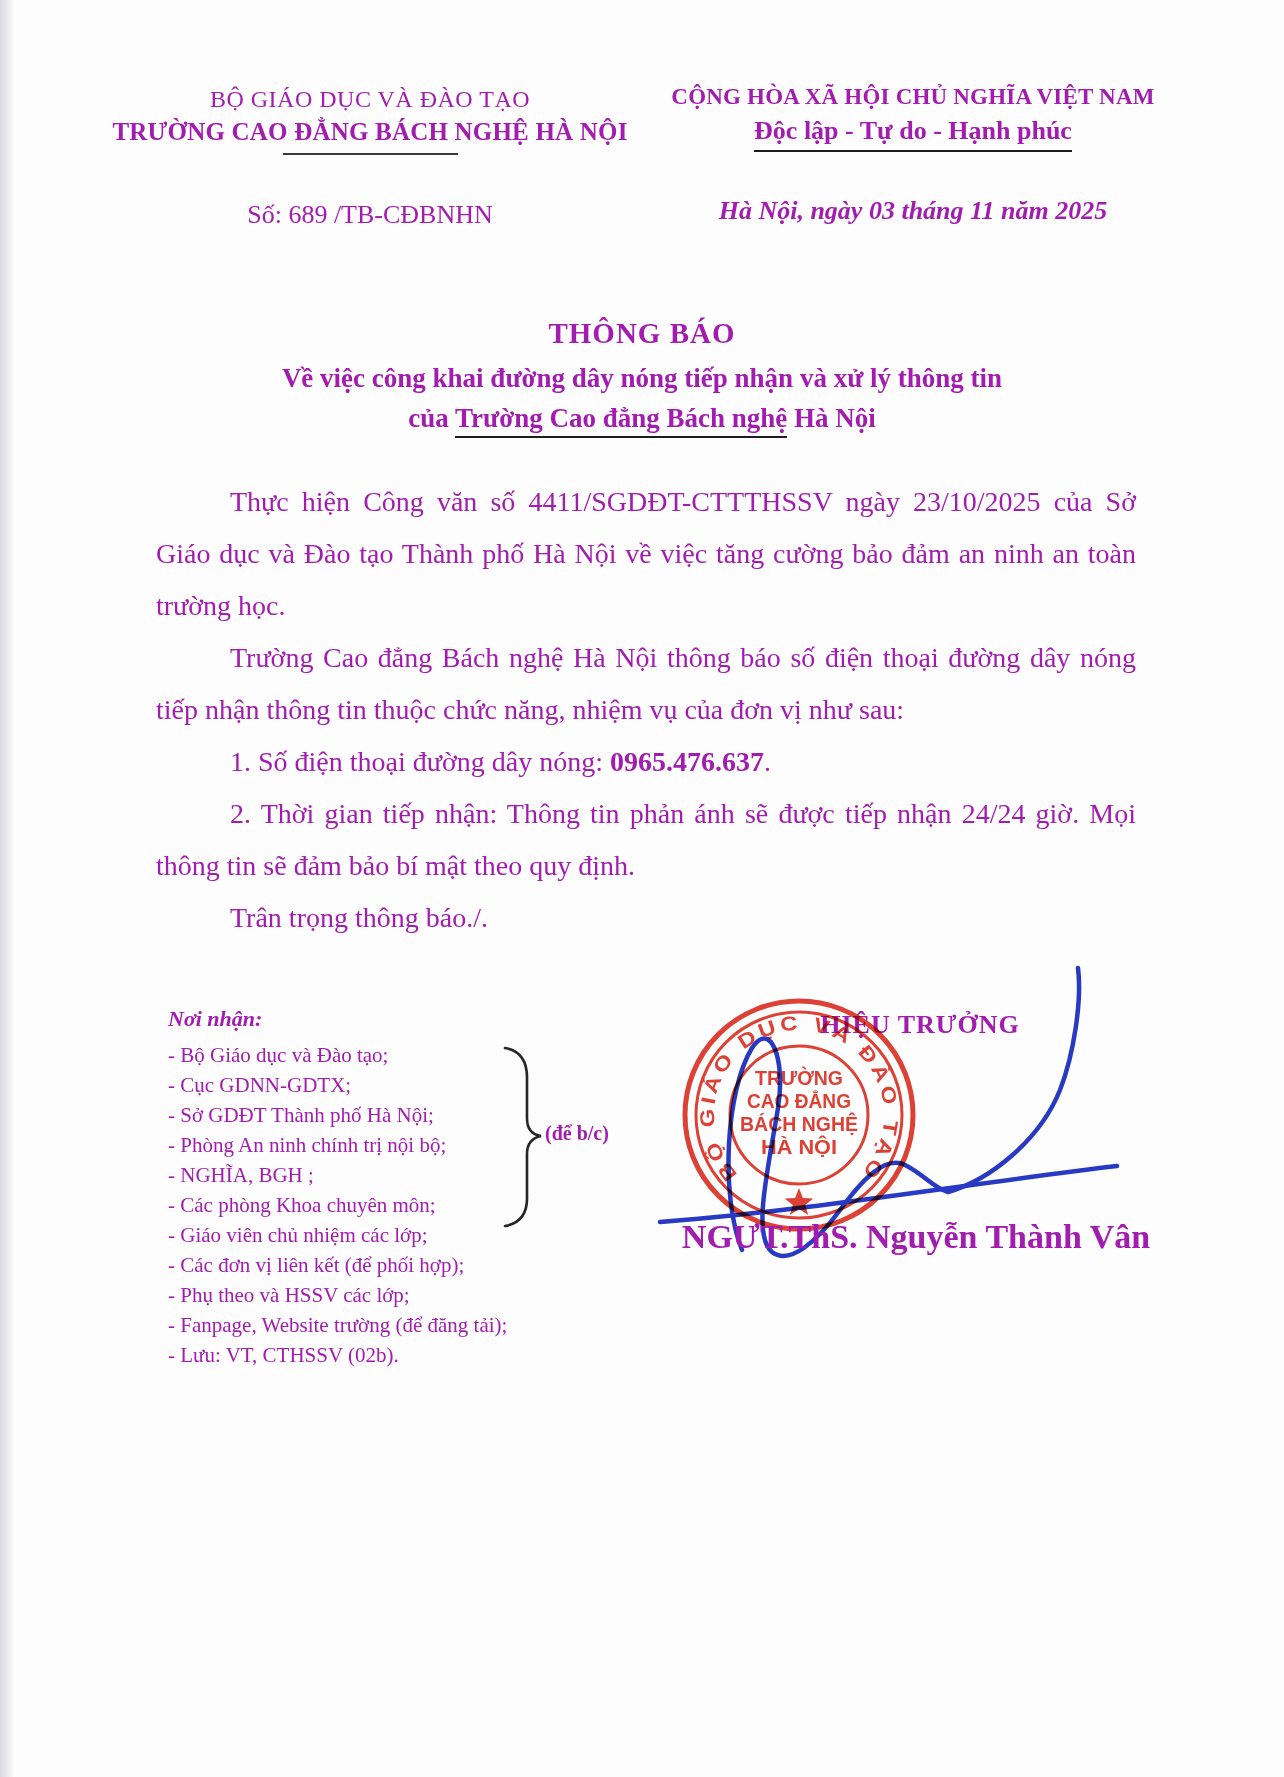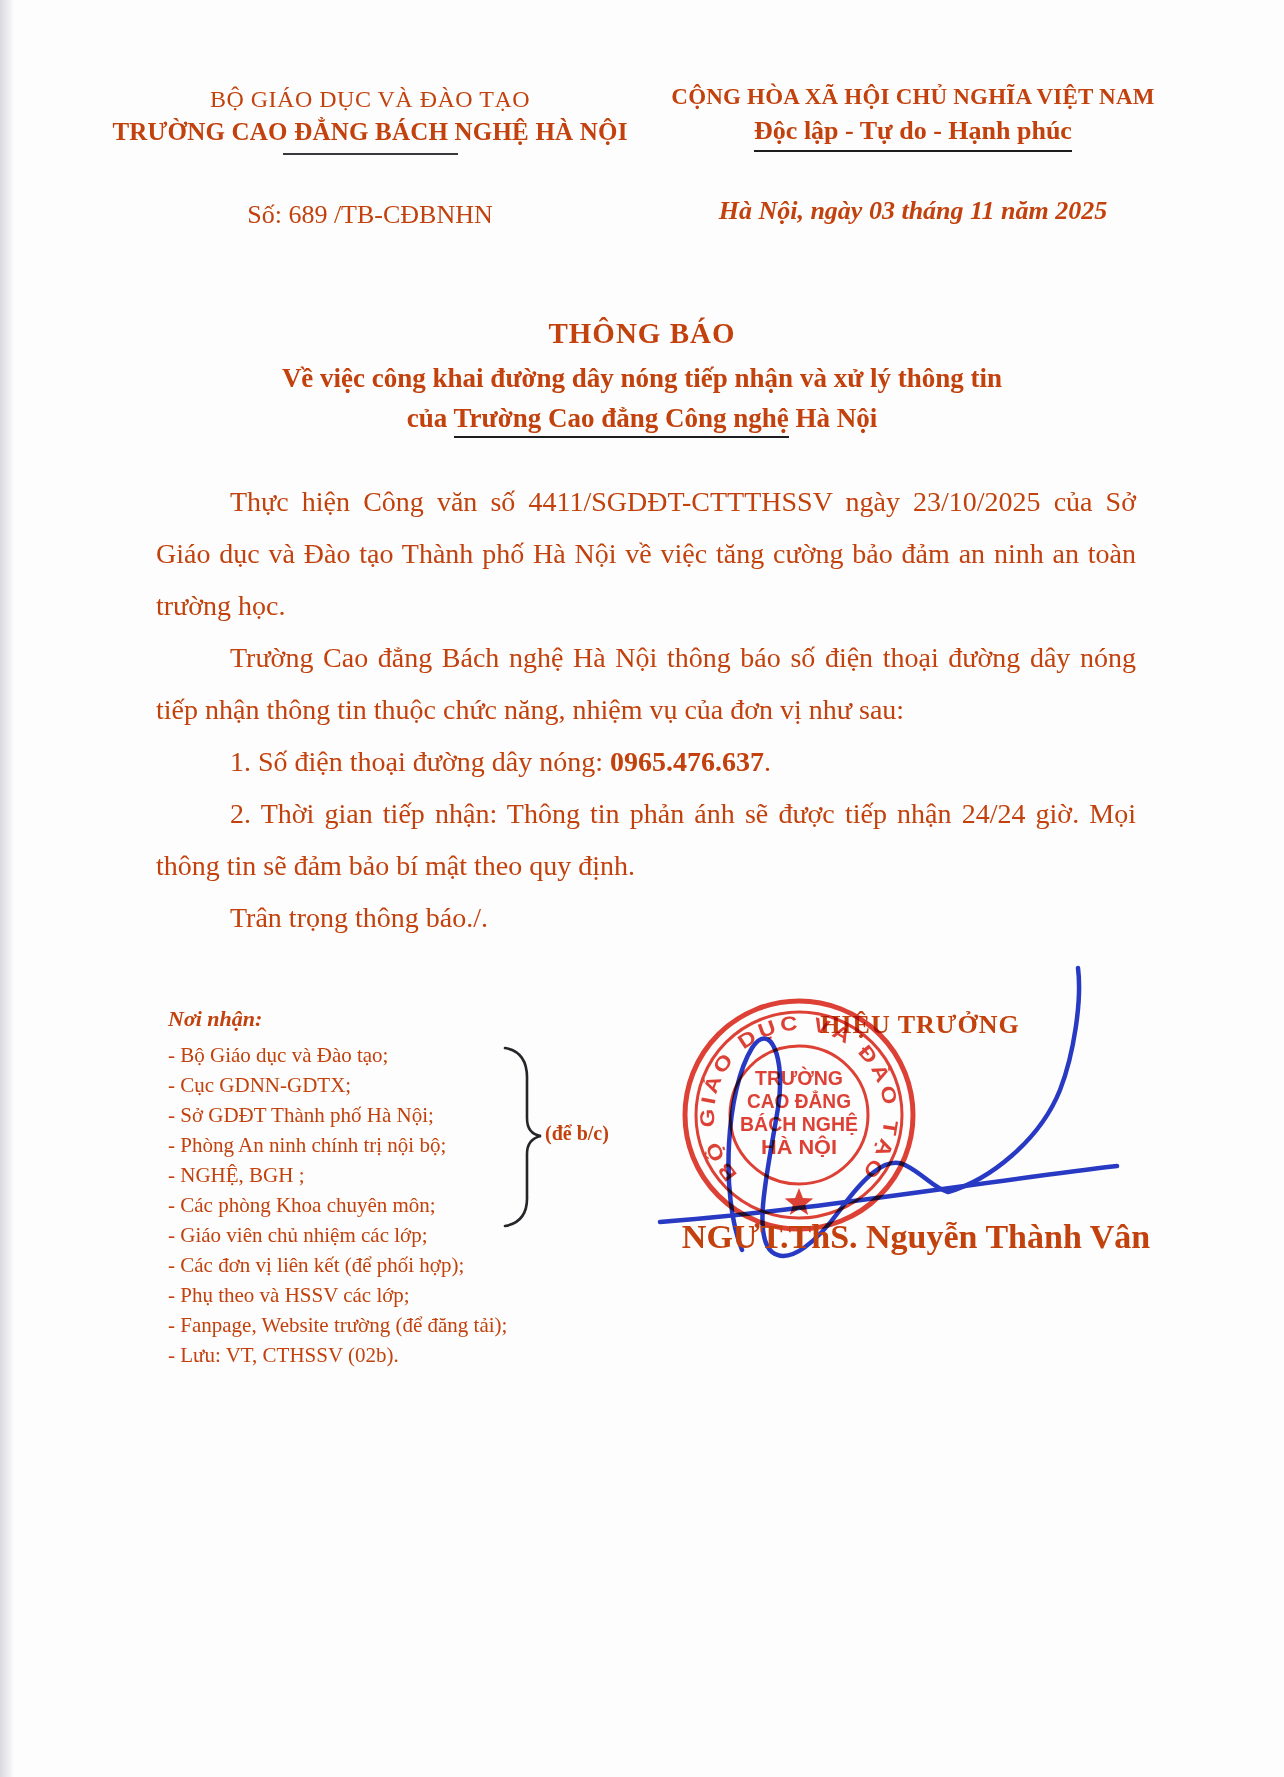--- a/index.html
+++ b/index.html
@@ -1,21 +1,21 @@
 <!DOCTYPE html>
 <html><head>
 <meta charset="utf-8">
 <style>
   html,body{margin:0;padding:0;background:#e9e9ed;}
   .page{
     position:relative;
     width:1284px;height:1777px;
     background:#fdfdfd;
     font-family:"Liberation Serif","DejaVu Serif",serif;
-    color:#c2410c;
+    color:#a21caf;
     overflow:hidden;
     margin:0 auto;
   }
   .scan-edge{
     position:absolute;left:0;top:0;width:14px;height:100%;
     background:linear-gradient(to right,#d9d9e0,#f1f1f5 70%,#fdfdfd);
   }
   .abs{position:absolute;}
   .center{text-align:center;}
 
@@ -72,38 +72,38 @@
     <div class="l1">CỘNG HÒA XÃ HỘI CHỦ NGHĨA VIỆT NAM</div>
     <div class="l2"><span>Độc lập - Tự do - Hạnh phúc</span></div>
   </div>
 
   <div class="abs doc-number center">Số: 689 /TB-CĐBNHN</div>
   <div class="abs date-line center">Hà Nội, ngày 03  tháng 11 năm 2025</div>
 
   <div class="abs title center">
     <div class="h">THÔNG BÁO</div>
     <div class="s1">Về việc công khai đường dây nóng tiếp nhận và xử lý thông tin</div>
-    <div class="s2"><span>của </span><span class="u">Trường Cao đẳng Công nghệ</span><span> Hà Nội</span></div>
+    <div class="s2"><span>của </span><span class="u">Trường Cao đẳng Bách nghệ</span><span> Hà Nội</span></div>
   </div>
 
   <div class="abs body">
     <p>Thực hiện Công văn số 4411/SGDĐT-CTTTHSSV ngày 23/10/2025 của Sở Giáo dục và Đào tạo Thành phố Hà Nội về việc tăng cường bảo đảm an ninh an toàn trường học.</p>
     <p>Trường Cao đẳng Bách nghệ Hà Nội thông báo số điện thoại đường dây nóng tiếp nhận thông tin thuộc chức năng, nhiệm vụ của đơn vị như sau:</p>
     <p><span>1. Số điện thoại đường dây nóng: </span><span class="hotline">0965.476.637</span><span>.</span></p>
     <p>2. Thời gian tiếp nhận: Thông tin phản ánh sẽ được tiếp nhận 24/24 giờ. Mọi thông tin sẽ đảm bảo bí mật theo quy định.</p>
     <p>Trân trọng thông báo./.</p>
   </div>
 
   <div class="abs recipients">
     <div class="label">Nơi nhận:</div>
     <div class="item">- Bộ Giáo dục và Đào tạo;</div>
     <div class="item">- Cục GDNN-GDTX;</div>
     <div class="item">- Sở GDĐT Thành phố Hà Nội;</div>
     <div class="item">- Phòng An ninh chính trị nội bộ;</div>
-    <div class="item">- NGHỆ, BGH ;</div>
+    <div class="item">- NGHĨA, BGH ;</div>
     <div class="item">- Các phòng Khoa chuyên môn;</div>
     <div class="item">- Giáo viên chủ nhiệm các lớp;</div>
     <div class="item">- Các đơn vị liên kết (để phối hợp);</div>
     <div class="item">- Phụ theo và HSSV các lớp;</div>
     <div class="item">- Fanpage, Website trường (để đăng tải);</div>
     <div class="item">- Lưu: VT, CTHSSV (02b).</div>
   </div>
 
   <svg class="abs brace-svg" width="60" height="192" viewBox="0 0 60 192">
     <path d="M7,6 Q30,10 29,38 L29,76 Q29,92 43,94 Q29,97 29,112 L29,154 Q30,180 7,184" fill="none" stroke="#26262a" stroke-width="2.6" stroke-linecap="round"></path>

